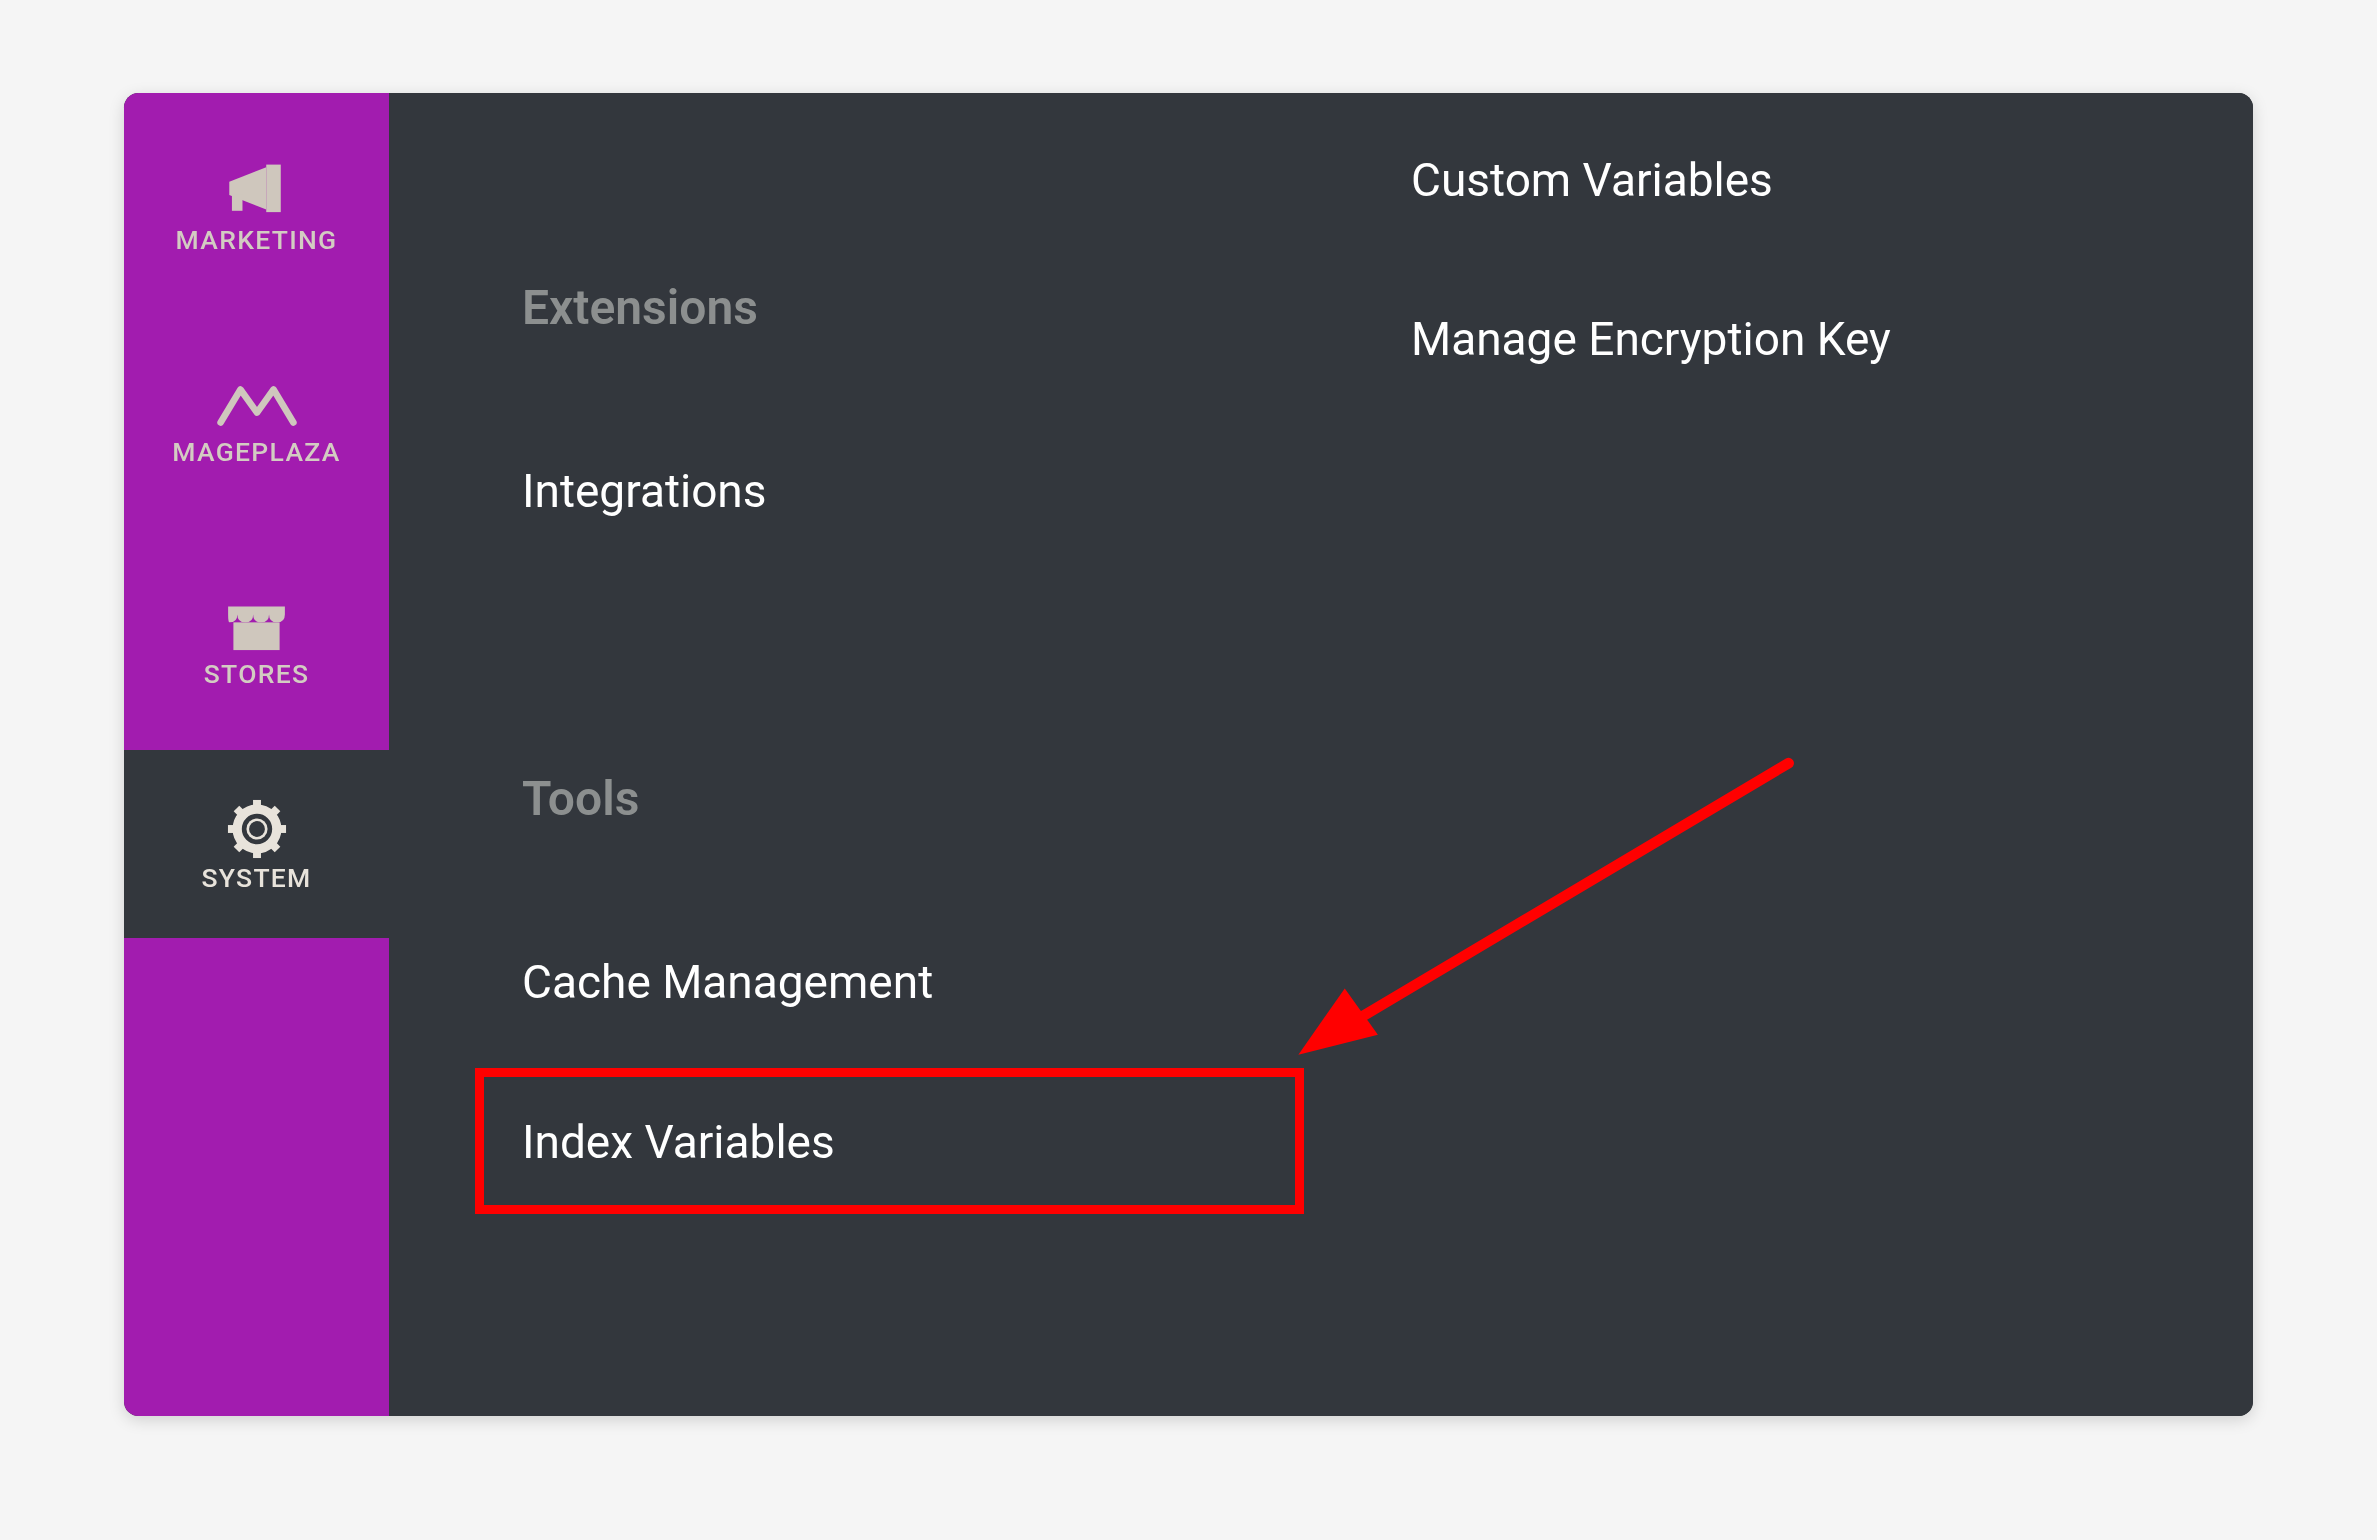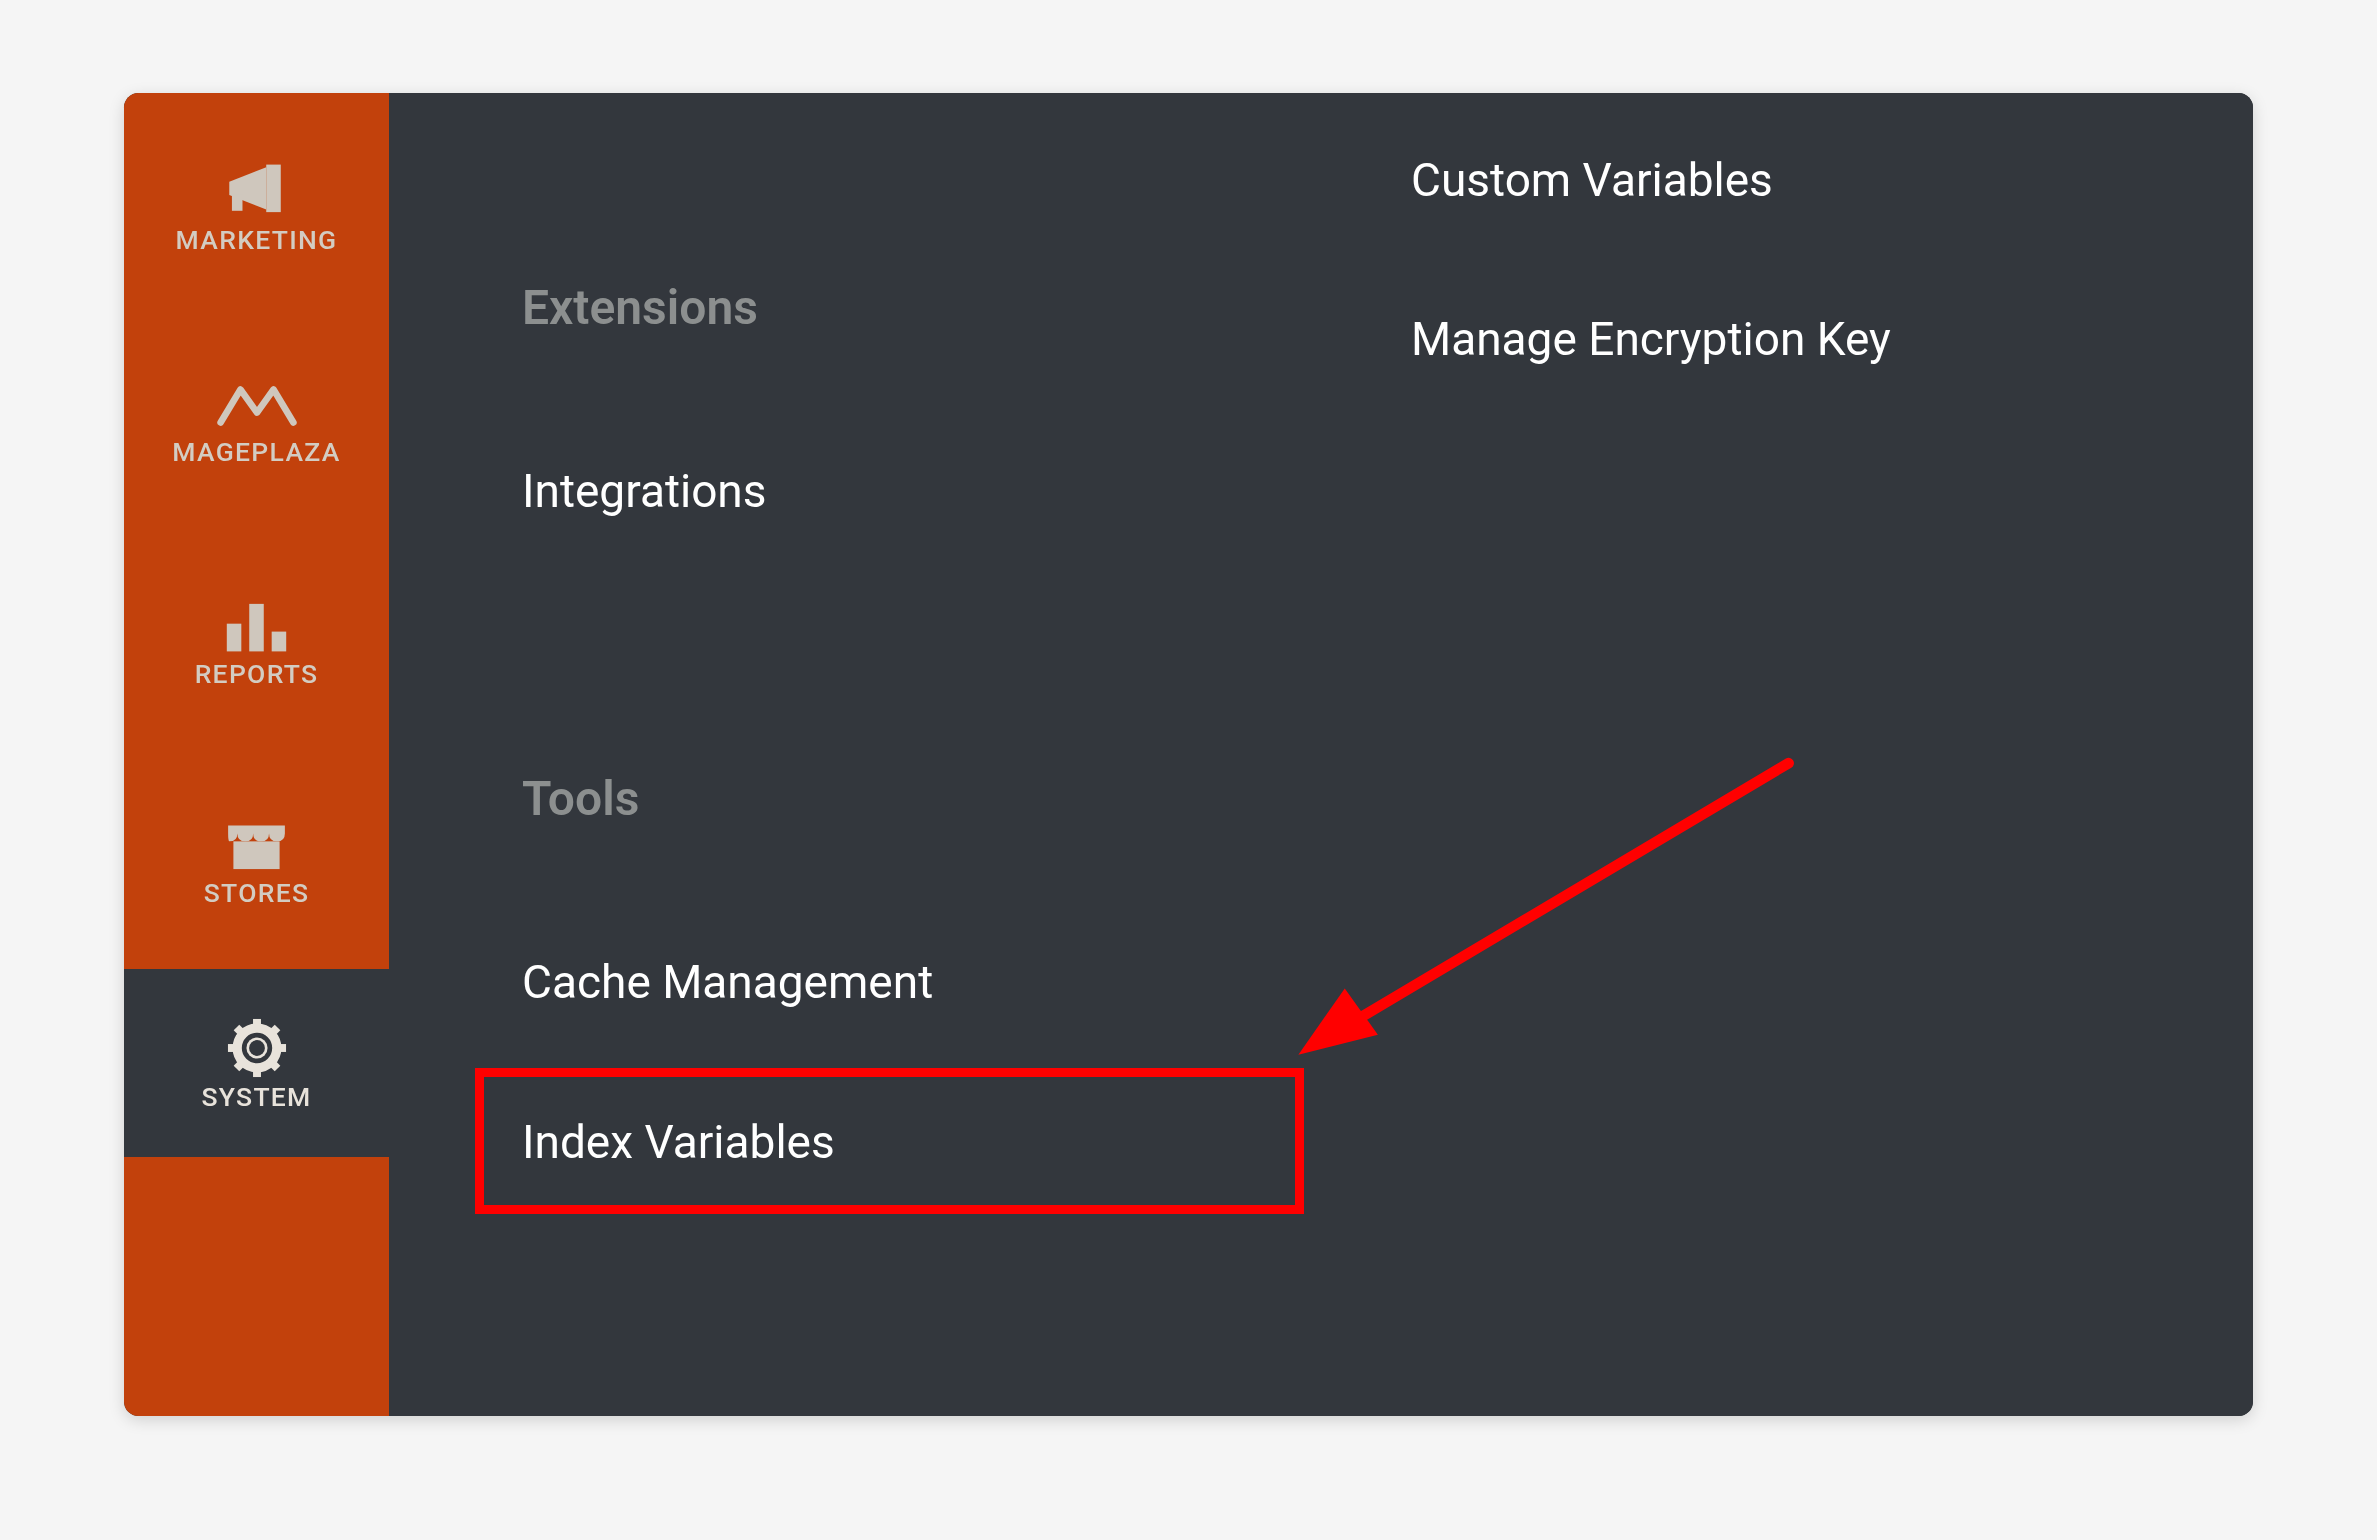--- a/index.html
+++ b/index.html
@@ -17,21 +17,21 @@
     background: #33373d;
     border-radius: 14.6px;
     overflow: hidden;
     box-shadow: 0 4px 16px rgba(0,0,0,0.15);
   }
   
   .sidebar {
     position: absolute;
     left: 0; top: 0; bottom: 0;
     width: 265px;
-    background: #c2410c;
+    background: #a21caf;
   }
   .sidebar-item {
     width: 100%;
     display: flex;
     flex-direction: column;
     align-items: center;
     justify-content: center;
     color: #cfc7bd;
     cursor: pointer;
   }
@@ -113,30 +113,20 @@
 
     <div class="sidebar-item" style="height:219px">
       <div class="icon-box">
         <svg width="86" height="60" viewBox="0 0 130 90">
           <path d="M10 70 L40 20 L65 55 L90 20 L120 70" fill="none" stroke="#cfc7bd" stroke-width="10" stroke-linejoin="round" stroke-linecap="round"></path>
         </svg>
       </div>
       <div class="label">MAGEPLAZA</div>
     </div>
 
-    <div class="sidebar-item" style="height:219px">
-      <div class="icon-box">
-        <svg width="73" height="66" viewBox="0 0 110 100">
-          <rect x="10" y="48" width="22" height="42" fill="#cfc7bd"></rect>
-          <rect x="44" y="18" width="22" height="72" fill="#cfc7bd"></rect>
-          <rect x="78" y="60" width="22" height="30" fill="#cfc7bd"></rect>
-        </svg>
-      </div>
-      <div class="label">REPORTS</div>
-    </div>
 
     <div class="sidebar-item" style="height:219px">
       <div class="icon-box">
         <svg width="73" height="66" viewBox="0 0 110 100">
           <path d="M12 22 L98 22 L98 34 Q98 46 86 46 Q74 46 74 34 Q74 46 62 46 Q50 46 50 34 Q50 46 38 46 Q26 46 26 34 Q26 46 14 46 Q12 46 12 34 Z" fill="#cfc7bd"></path>
           <rect x="20" y="46" width="70" height="42" fill="#cfc7bd"></rect>
         </svg>
       </div>
       <div class="label">STORES</div>
     </div>

